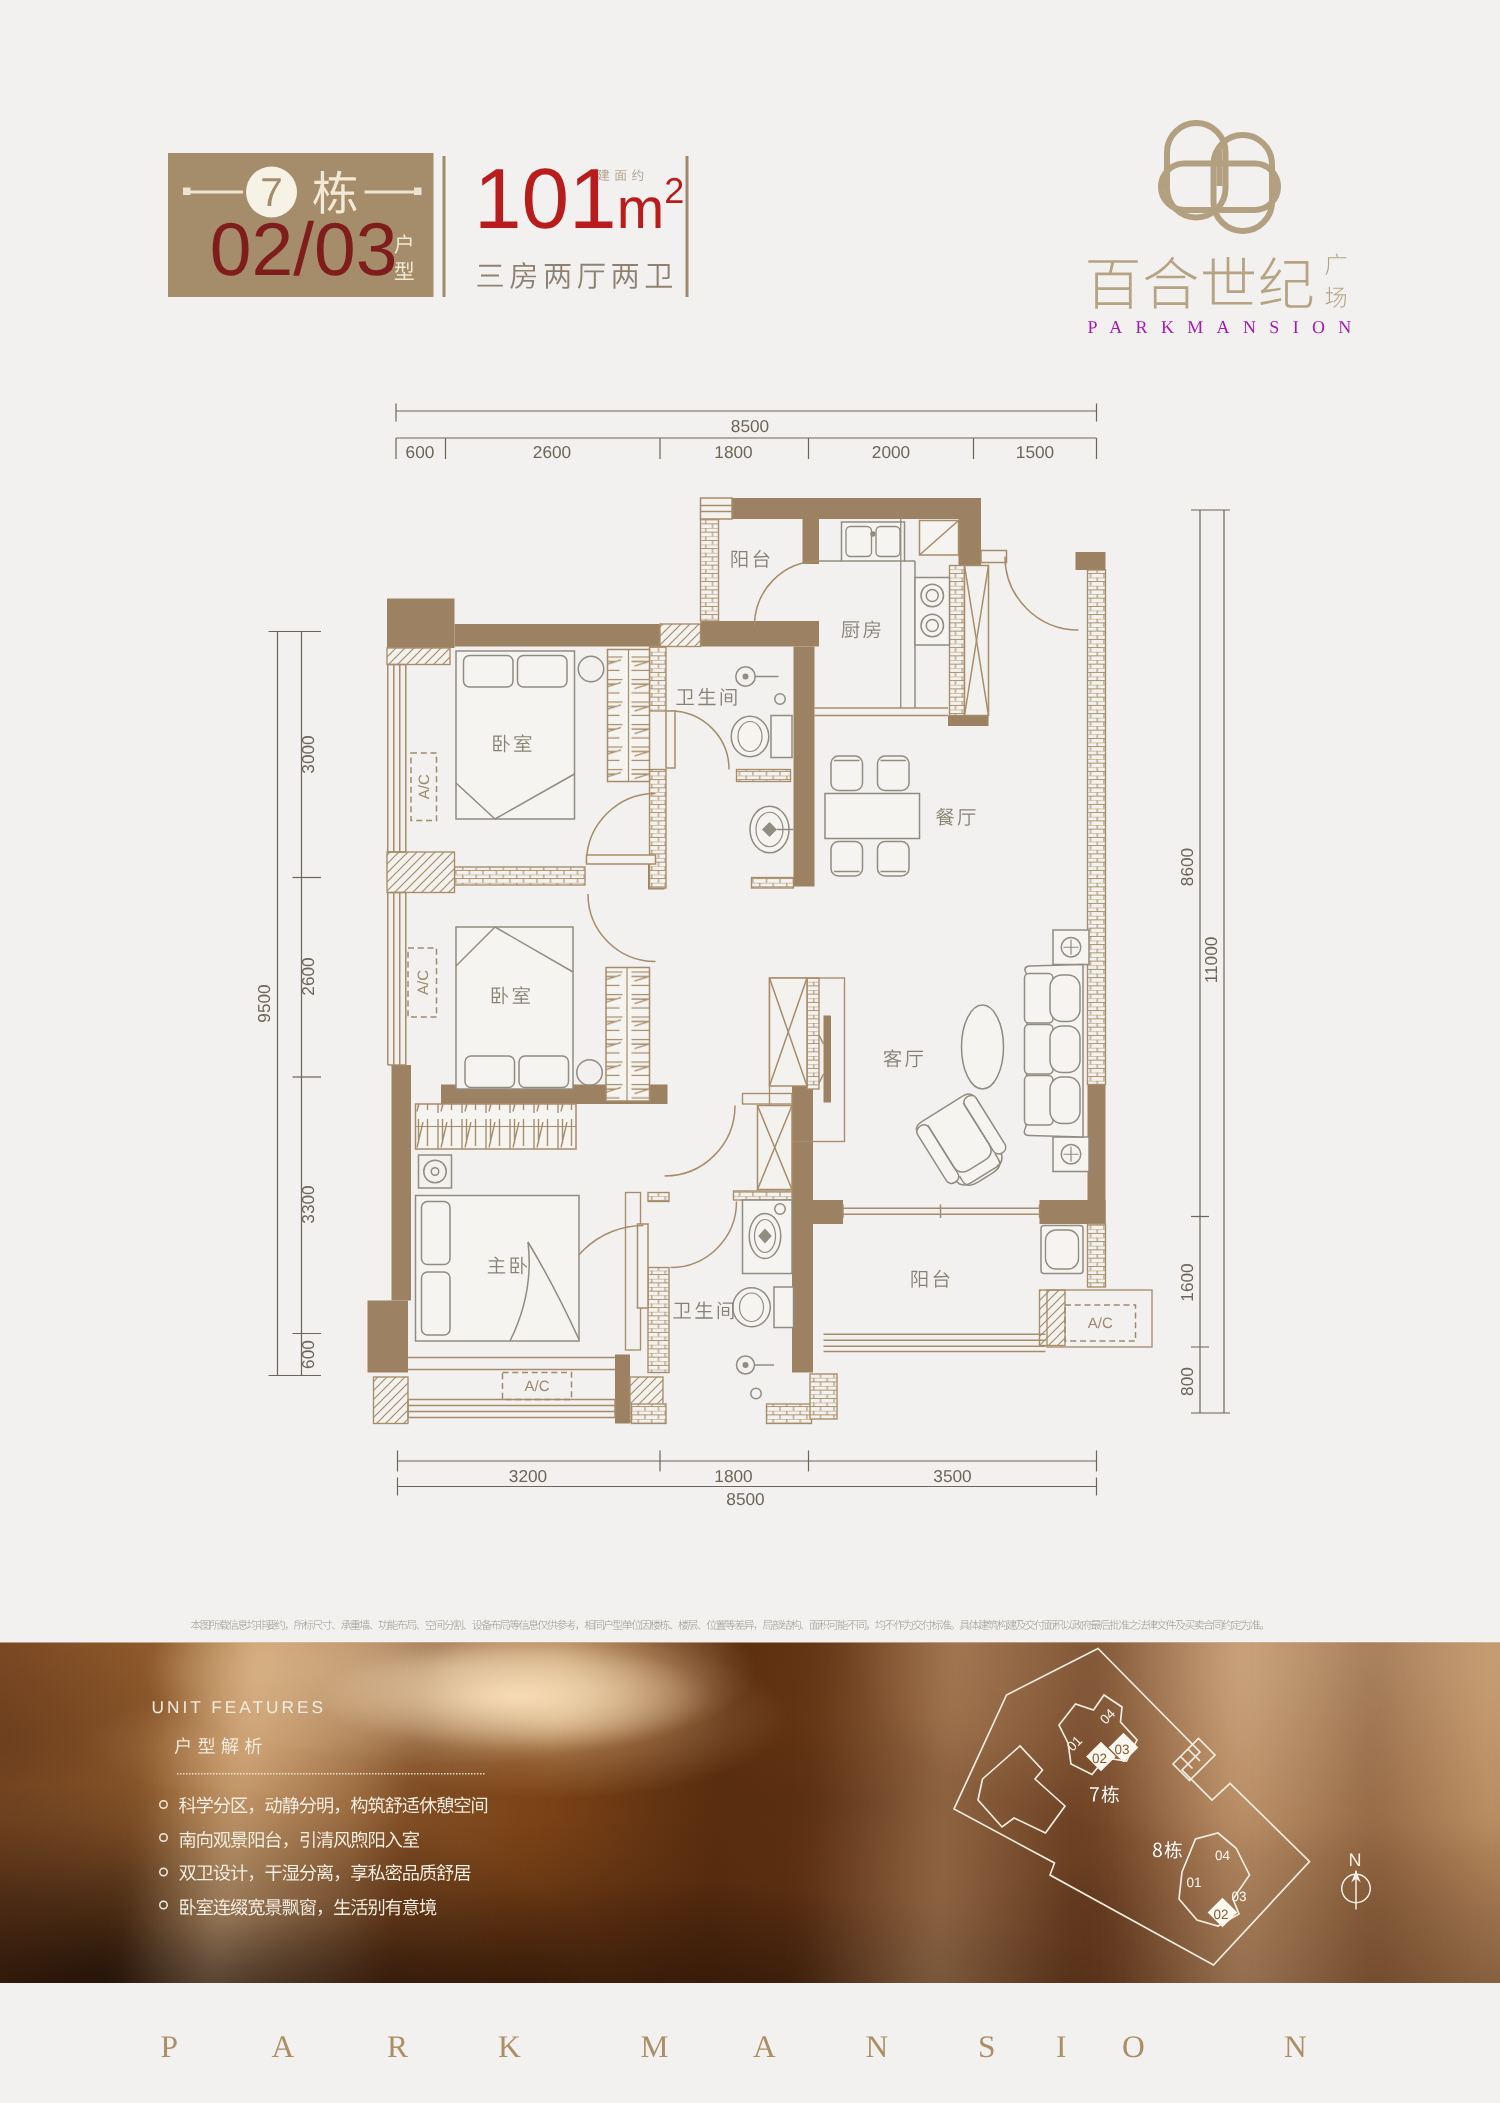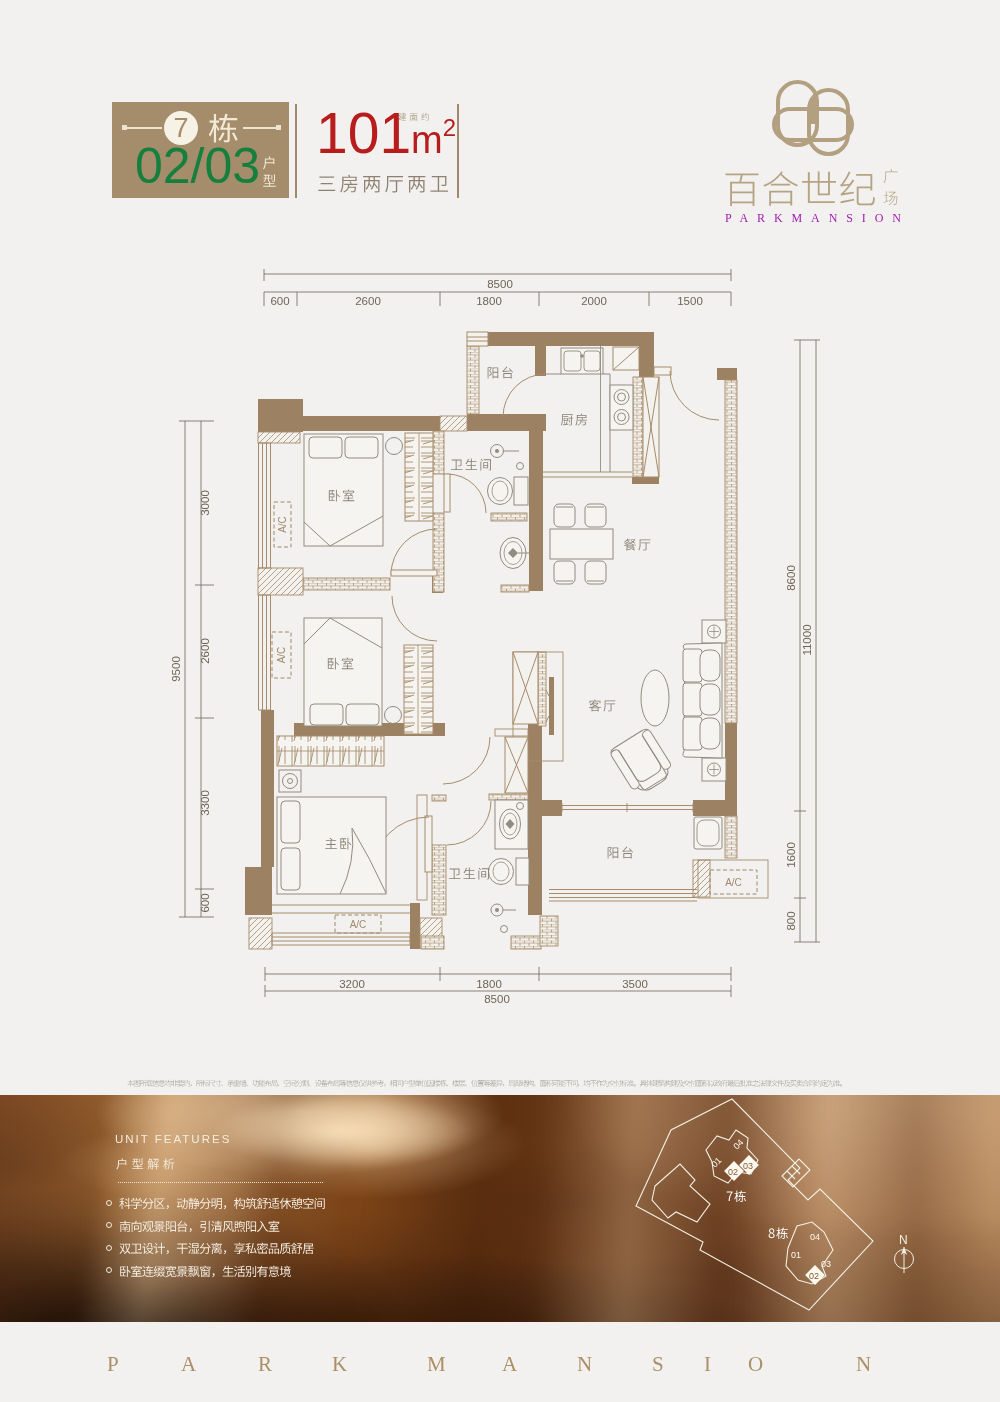--- a/index.html
+++ b/index.html
@@ -14,21 +14,21 @@
 <div style="position:absolute;left:243px;top:127px;width:36px;height:2px;background:#ede3cf;"></div>
 <div style="position:absolute;left:276px;top:125px;width:5px;height:5px;background:#ede3cf;"></div>
 
 <div style="position:absolute;left:164px;top:111px;width:34px;height:34px;border-radius:50%;background:#f7f2e6;color:#a58c6b;font:27px/34px 'Liberation Sans',sans-serif;text-align:center;">7</div>
 <svg style="position:absolute;left:206px;top:111px" width="34" height="34" viewBox="0 0 34 34">
     <g fill="#f2ead6">
       <path transform="translate(2.0,29.0) scale(0.031000,-0.031000)" d="M773 218C816 140 867 36 891 -25L960 6C934 65 882 166 839 242ZM463 244C437 170 386 77 331 17C347 5 372 -15 385 -29C445 37 502 138 538 224ZM189 840V628H50V558H186C154 419 90 258 26 174C40 155 58 123 66 102C111 167 155 271 189 380V-79H260V420C286 374 314 319 326 289L372 341C356 369 285 480 260 513V558H357V628H260V840ZM362 706V637H500C477 560 454 498 444 474C423 428 408 396 389 391C399 370 412 332 416 316C425 325 458 330 504 330H629V12C629 -2 625 -5 611 -6C598 -7 552 -7 501 -5C511 -26 521 -56 524 -75C592 -75 637 -74 666 -63C694 -51 702 -30 702 11V330H906V399H702V553H629V399H487C520 469 552 551 580 637H944V706H602C614 747 625 788 634 828L553 847C545 800 533 752 521 706Z"></path>
     </g>
   </svg>
 
-<div style="position:absolute;left:135px;top:140px;width:130px;height:52px;color:#15803d;font:50px/52px 'Liberation Sans',sans-serif;letter-spacing:0;">02/03</div>
+<div style="position:absolute;left:135px;top:140px;width:130px;height:52px;color:#7f1d1d;font:50px/52px 'Liberation Sans',sans-serif;letter-spacing:0;text-align:right;">02/03</div>
 <svg style="position:absolute;left:261px;top:155px" width="18" height="36" viewBox="0 0 18 36">
     <g fill="#f2ead6">
       <path transform="translate(1.5,13.0) scale(0.014000,-0.014000)" d="M247 615H769V414H246L247 467ZM441 826C461 782 483 726 495 685H169V467C169 316 156 108 34 -41C52 -49 85 -72 99 -86C197 34 232 200 243 344H769V278H845V685H528L574 699C562 738 537 799 513 845Z"></path>
     </g>
     <g fill="#f2ead6">
       <path transform="translate(1.5,31.0) scale(0.014000,-0.014000)" d="M635 783V448H704V783ZM822 834V387C822 374 818 370 802 369C787 368 737 368 680 370C691 350 701 321 705 301C776 301 825 302 855 314C885 325 893 344 893 386V834ZM388 733V595H264V601V733ZM67 595V528H189C178 461 145 393 59 340C73 330 98 302 108 288C210 351 248 441 259 528H388V313H459V528H573V595H459V733H552V799H100V733H195V602V595ZM467 332V221H151V152H467V25H47V-45H952V25H544V152H848V221H544V332Z"></path>
     </g>
   </svg>
 
 <div style="position:absolute;left:295px;top:104px;width:2px;height:94px;background:#a08a6e;"></div>
@@ -636,21 +636,21 @@
 radial-gradient(ellipse 300px 100px at 57% 48%, rgba(72,36,14,0.45), rgba(72,36,14,0) 60%),
 linear-gradient(to bottom, rgba(0,0,0,0) 52%, rgba(52,24,9,0.28) 78%, rgba(46,21,8,0.38) 100%),
 linear-gradient(96deg, #7e4a24 0%, #95602f 13%, #a26c3a 24%, #7e4518 35%, #5d2f0f 48%, #6f3d1a 61%, #8a5733 74%, #9d6e45 86%, #ab7d52 100%);">
 <div style="position:absolute;left:-60px;top:-40px;width:560px;height:320px;background:linear-gradient(112deg, rgba(0,0,0,0) 30%, rgba(246,214,172,0.45) 40%, rgba(88,44,16,0.38) 58%, rgba(0,0,0,0) 72%);transform:rotate(-14deg);filter:blur(7px);"></div>
 <div style="position:absolute;left:330px;top:-60px;width:640px;height:360px;background:linear-gradient(105deg, rgba(0,0,0,0) 34%, rgba(238,205,163,0.3) 47%, rgba(66,32,12,0.35) 60%, rgba(0,0,0,0) 74%);transform:rotate(-12deg);filter:blur(9px);"></div>
 <div style="position:absolute;left:600px;top:-30px;width:500px;height:300px;background:linear-gradient(100deg, rgba(0,0,0,0) 30%, rgba(235,203,165,0.28) 46%, rgba(80,42,18,0.3) 62%, rgba(0,0,0,0) 76%);transform:rotate(-10deg);filter:blur(8px);"></div>
 <div style="position:absolute;left:158px;top:0px;width:370px;height:90px;background:radial-gradient(ellipse 50% 55% at 50% 40%, rgba(252,228,189,0.9), rgba(252,228,189,0) 72%);filter:blur(3px);"></div>
 <div style="position:absolute;left:-60px;top:145px;width:520px;height:130px;background:radial-gradient(ellipse 55% 65% at 45% 75%, rgba(18,7,2,0.55), rgba(18,7,2,0) 75%);filter:blur(6px);"></div>
 </div>
 
-<div style="position:absolute;left:115px;top:1133px;color:#f3ecdf;font:11.5px 'Liberation Sans',sans-serif;letter-spacing:2px;">UNIT FEATURES</div>
+<div style="position:absolute;left:101px;top:1133px;color:#f3ecdf;font:11.5px 'Liberation Sans',sans-serif;letter-spacing:2px;">UNIT FEATURES</div>
 <svg style="position:absolute;left:116px;top:1156px" width="120" height="18" viewBox="0 0 120 18">
     <g fill="#f3ecdf">
       <path transform="translate(0.0,12.5) scale(0.012200,-0.012200)" d="M247 615H769V414H246L247 467ZM441 826C461 782 483 726 495 685H169V467C169 316 156 108 34 -41C52 -49 85 -72 99 -86C197 34 232 200 243 344H769V278H845V685H528L574 699C562 738 537 799 513 845Z"></path>
       <path transform="translate(15.6,12.5) scale(0.012200,-0.012200)" d="M635 783V448H704V783ZM822 834V387C822 374 818 370 802 369C787 368 737 368 680 370C691 350 701 321 705 301C776 301 825 302 855 314C885 325 893 344 893 386V834ZM388 733V595H264V601V733ZM67 595V528H189C178 461 145 393 59 340C73 330 98 302 108 288C210 351 248 441 259 528H388V313H459V528H573V595H459V733H552V799H100V733H195V602V595ZM467 332V221H151V152H467V25H47V-45H952V25H544V152H848V221H544V332Z"></path>
       <path transform="translate(31.2,12.5) scale(0.012200,-0.012200)" d="M262 528V406H173V528ZM317 528H407V406H317ZM161 586C179 619 196 654 211 691H342C329 655 313 616 296 586ZM189 841C158 718 103 599 32 522C48 512 76 489 88 478L109 505V320C109 207 102 58 34 -48C49 -55 78 -72 90 -83C133 -16 154 72 164 158H262V-27H317V158H407V6C407 -4 404 -7 393 -7C384 -8 355 -8 321 -7C330 -24 339 -53 341 -71C391 -71 422 -70 443 -58C464 -47 470 -27 470 5V586H365C389 629 412 680 429 725L383 754L372 751H234C242 776 250 801 257 826ZM262 349V217H170C172 253 173 288 173 320V349ZM317 349H407V217H317ZM585 460C568 376 537 292 494 235C510 229 539 213 552 204C570 231 588 264 603 301H714V180H511V113H714V-79H785V113H960V180H785V301H934V367H785V462H714V367H627C636 393 643 421 649 448ZM510 789V726H647C630 632 591 551 488 505C503 493 522 469 530 454C650 510 696 608 716 726H862C856 609 848 562 836 549C830 541 822 540 807 540C794 540 757 541 717 544C727 527 733 501 735 482C777 479 818 479 839 481C864 483 880 490 893 506C915 530 924 594 931 761C932 771 932 789 932 789Z"></path>
       <path transform="translate(46.8,12.5) scale(0.012200,-0.012200)" d="M482 730V422C482 282 473 94 382 -40C400 -46 431 -66 444 -78C539 61 553 272 553 422V426H736V-80H810V426H956V497H553V677C674 699 805 732 899 770L835 829C753 791 609 754 482 730ZM209 840V626H59V554H201C168 416 100 259 32 175C45 157 63 127 71 107C122 174 171 282 209 394V-79H282V408C316 356 356 291 373 257L421 317C401 346 317 459 282 502V554H430V626H282V840Z"></path>
     </g>
   </svg>
 
 <div style="position:absolute;left:118px;top:1182px;width:205px;height:0;border-top:1px dotted rgba(250,243,230,0.85);"></div>

